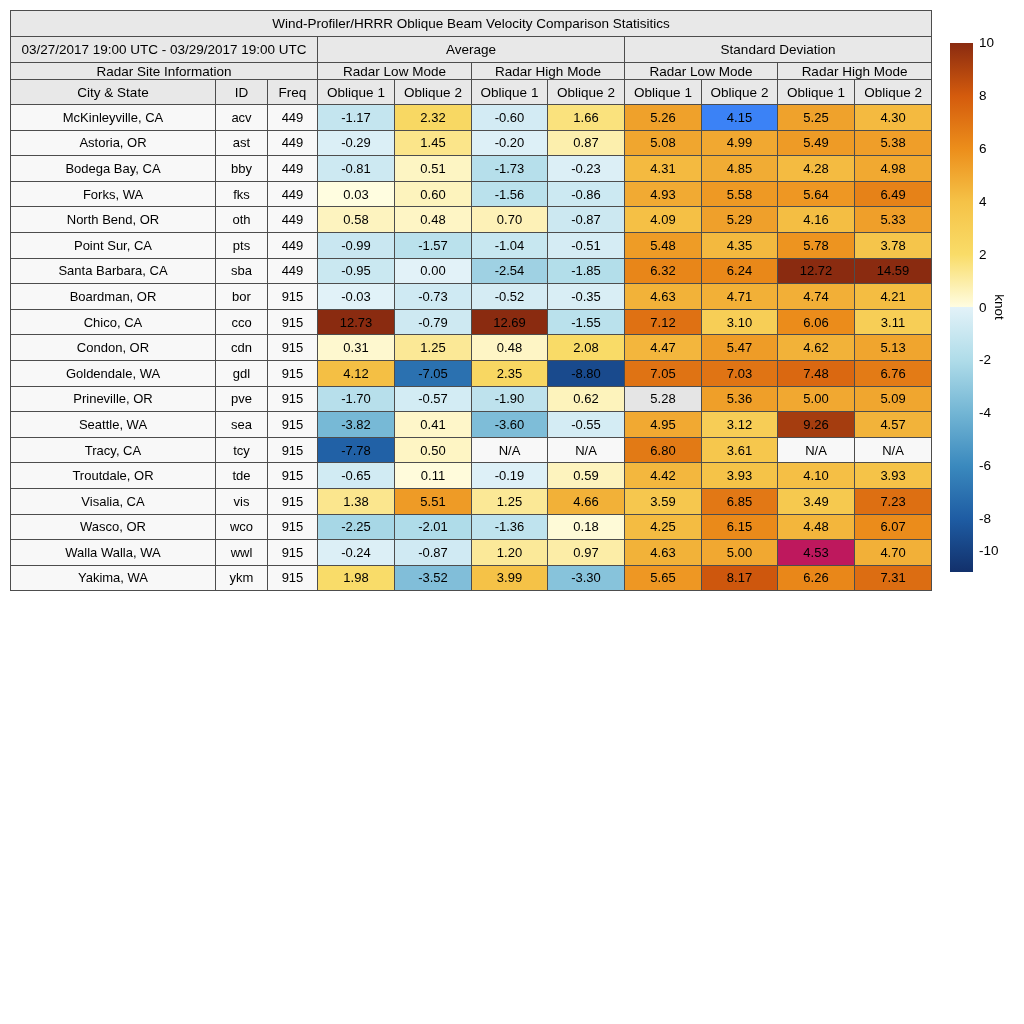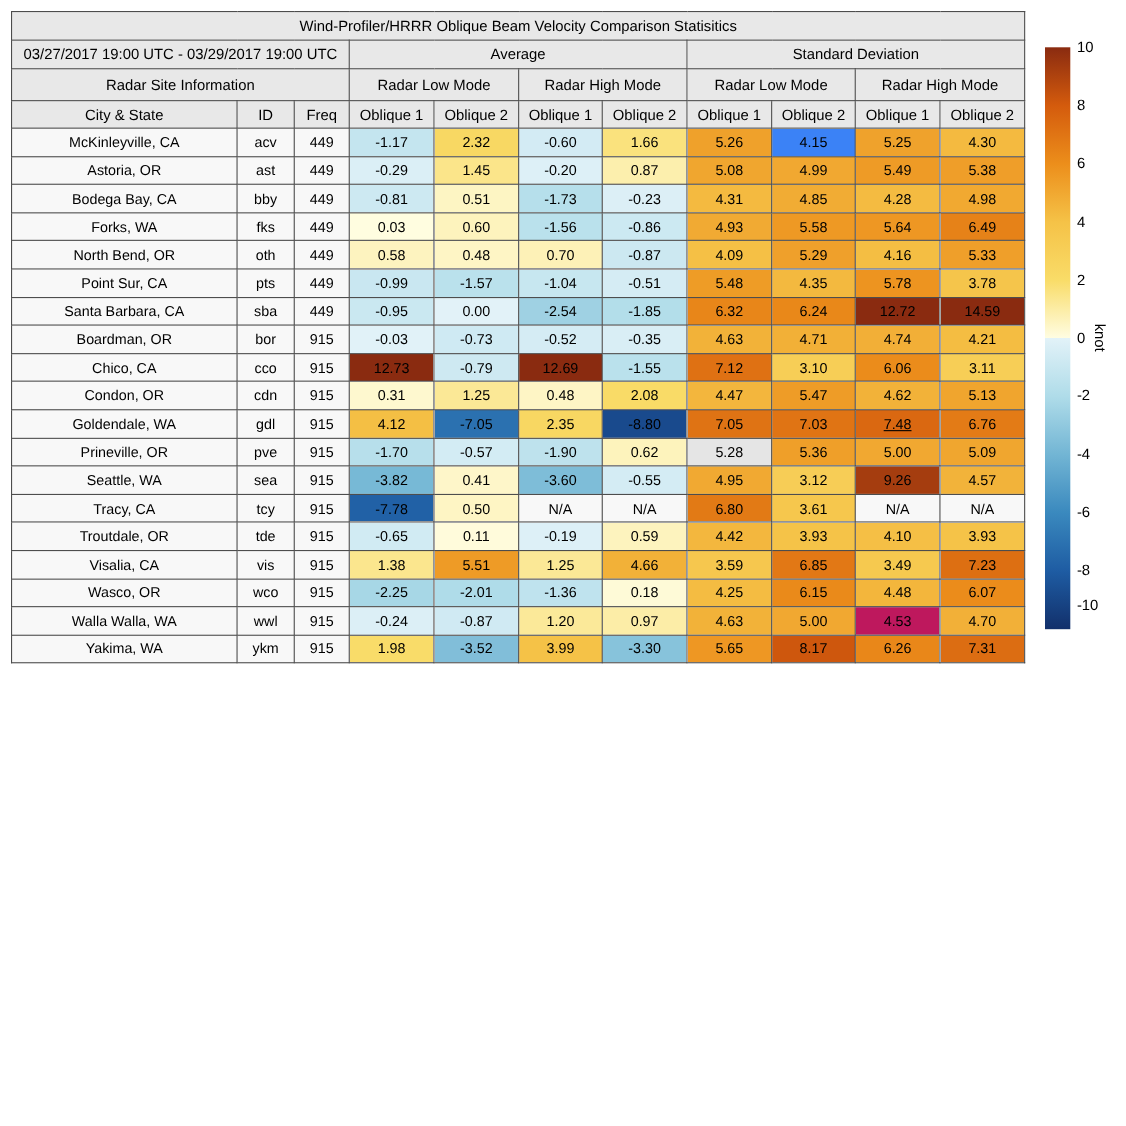--- a/index.html
+++ b/index.html
@@ -32,21 +32,21 @@
     vertical-align: middle;
     padding: 0;
     font-weight: normal;
     white-space: nowrap;
     overflow: hidden;
     color: var(--text);
   }
   .stats-table thead th { background: var(--header-bg); font-size: 13.5px; }
   .row-title    { height: 26px; }
   .row-sections { height: 26px; }
-  .row-modes    { height: 29px; }
+  .row-modes    { height: 17px; }
   .row-cols     { height: 25px; }
   .stats-table tbody tr { height: 25.6px; }
   .stats-table tbody td { font-size: 13px; }
   td.label-cell { background: var(--label-bg); }
   td.value-cell { }
   td.na-cell { background: var(--na-bg); }
 
   .colorbar {
     position: absolute;
     left: 950px; top: 43px;
@@ -249,21 +249,21 @@
       <tr>
         <td class="label-cell">Goldendale, WA</td>
         <td class="label-cell">gdl</td>
         <td class="label-cell">915</td>
         <td class="value-cell" style="background: rgb(244, 191, 68);">4.12</td>
         <td class="value-cell" style="background: rgb(43, 113, 176);">-7.05</td>
         <td class="value-cell" style="background: rgb(248, 215, 98);">2.35</td>
         <td class="value-cell" style="background: rgb(25, 74, 141);">-8.80</td>
         <td class="value-cell" style="background: rgb(223, 115, 20);">7.05</td>
         <td class="value-cell" style="background: rgb(224, 116, 20);">7.03</td>
-        <td class="value-cell" style="background: rgb(218, 104, 17); text-decoration: underline;">7.48</td>
+        <td class="value-cell" style="background: rgb(218, 104, 17);">7.48</td>
         <td class="value-cell" style="background: rgb(227, 123, 22);">6.76</td>
       </tr>
       <tr>
         <td class="label-cell">Prineville, OR</td>
         <td class="label-cell">pve</td>
         <td class="label-cell">915</td>
         <td class="value-cell" style="background: rgb(183, 223, 235);">-1.70</td>
         <td class="value-cell" style="background: rgb(211, 236, 244);">-0.57</td>
         <td class="value-cell" style="background: rgb(190, 226, 237);">-1.90</td>
         <td class="value-cell" style="background: rgb(253, 243, 188);">0.62</td>

